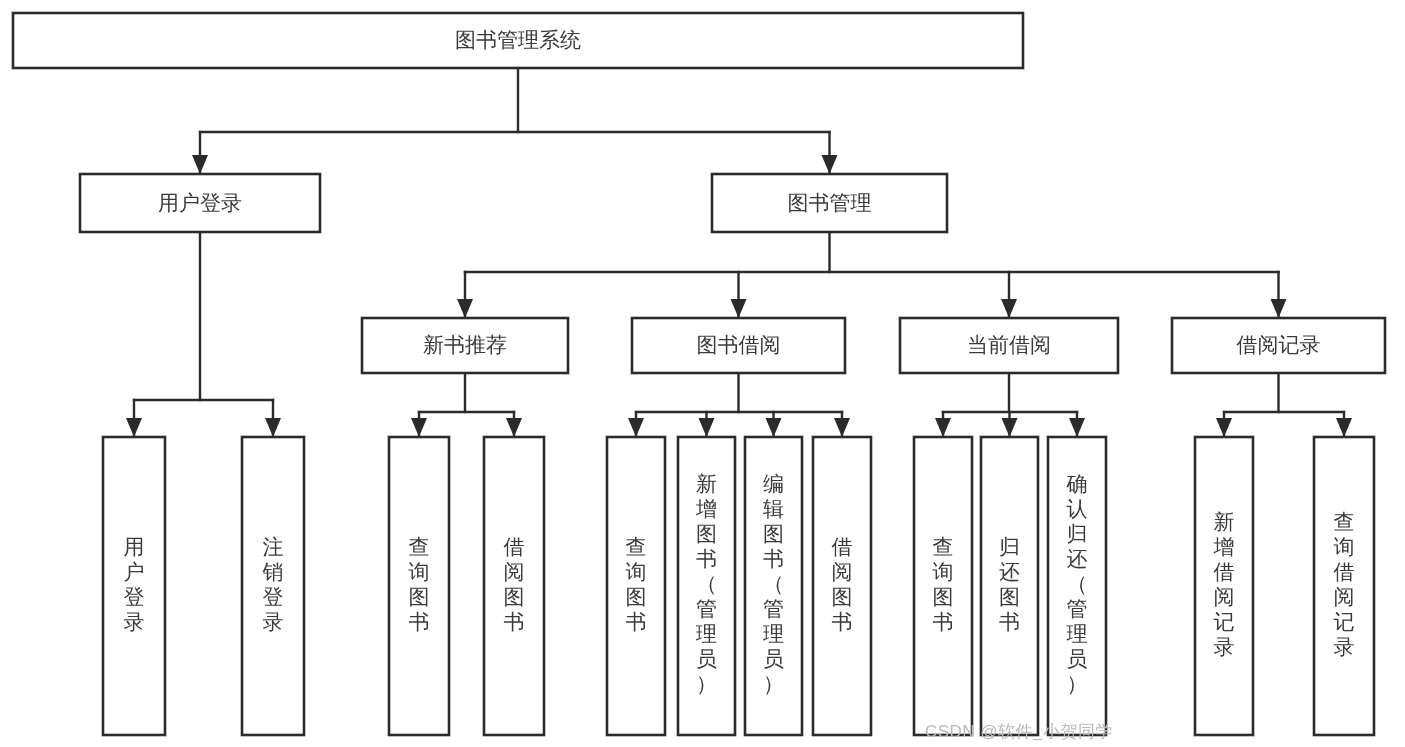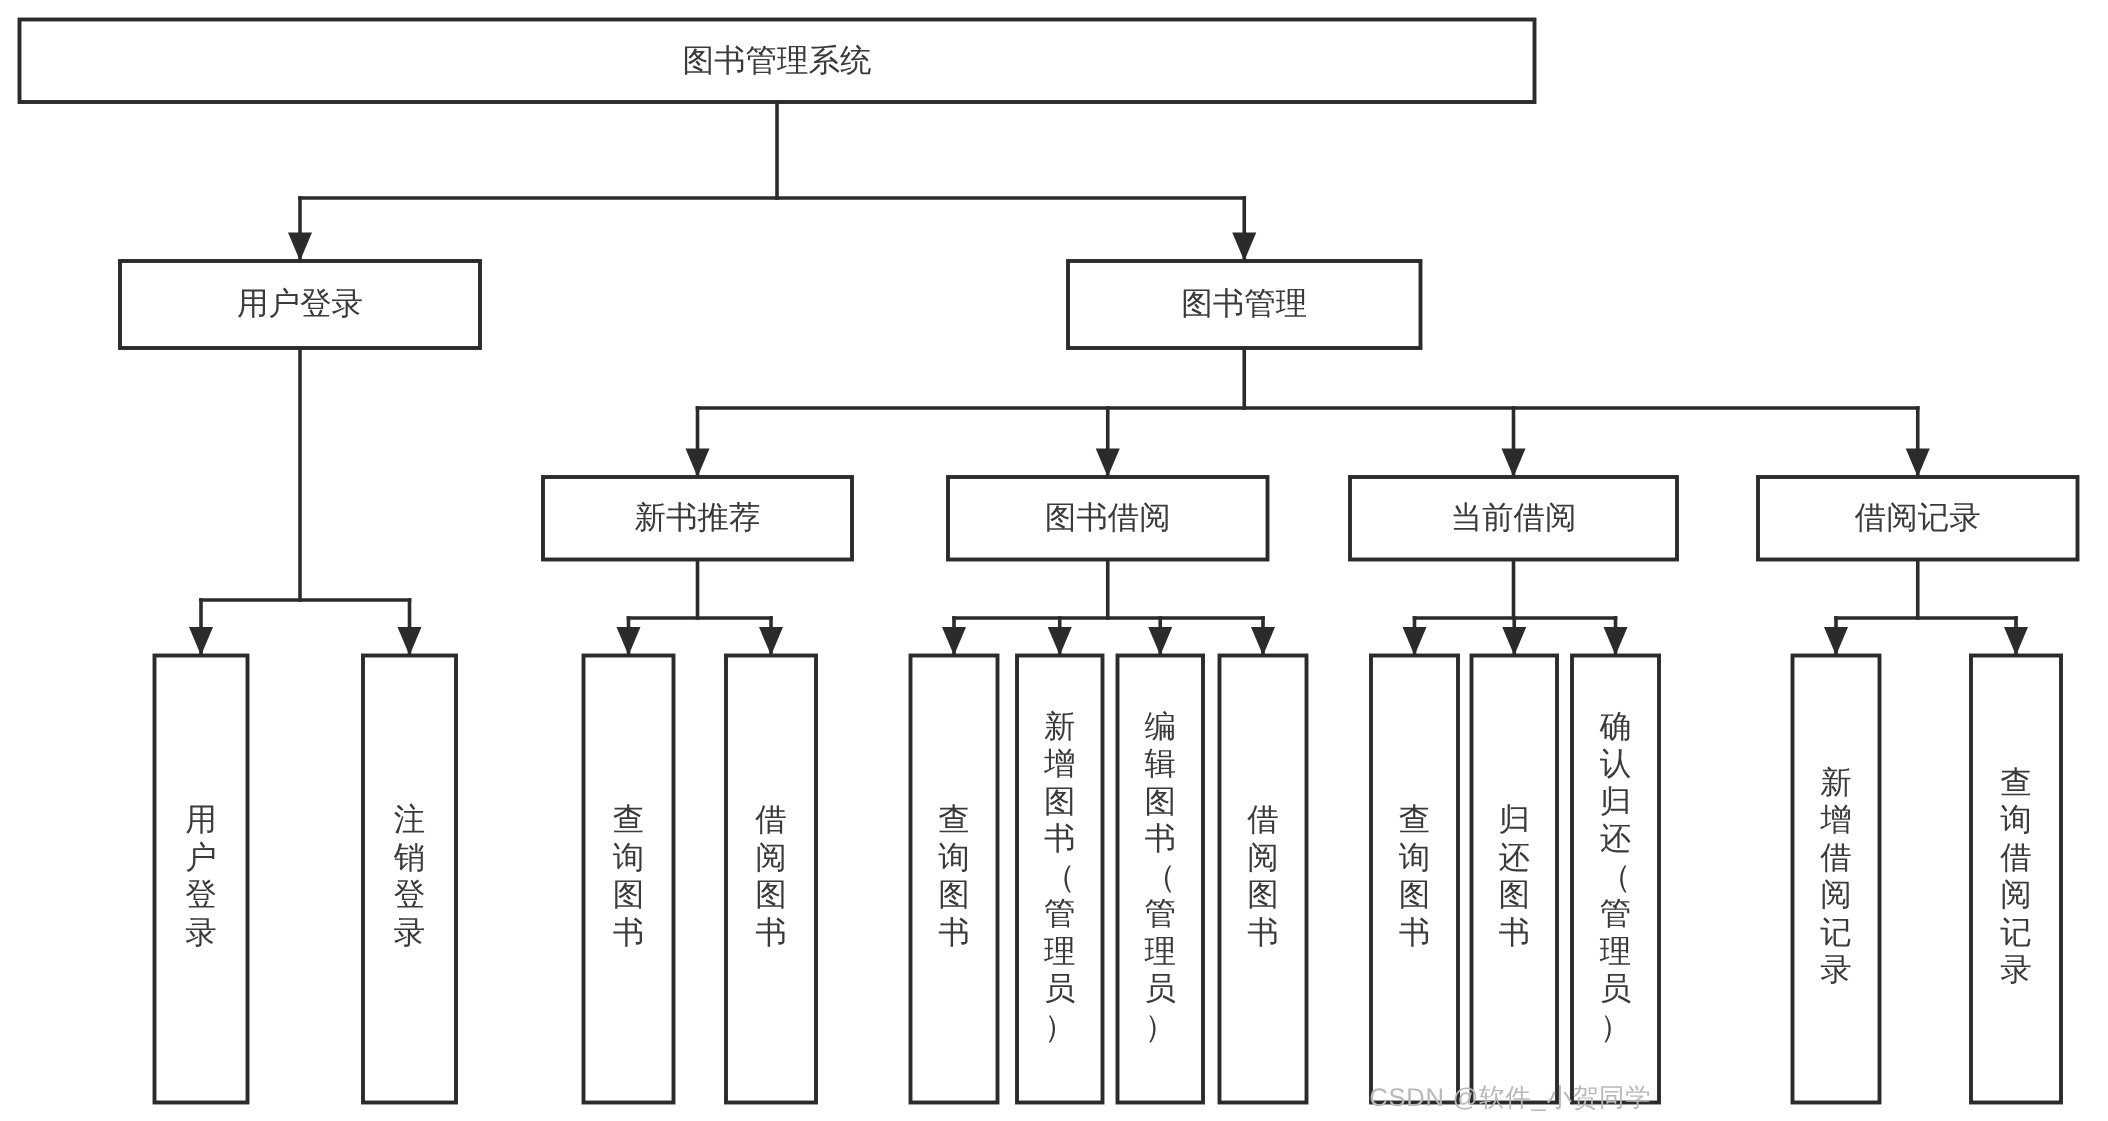--- a/index.html
+++ b/index.html
@@ -50,21 +50,21 @@
     dominant-baseline: middle;
   }
   .node-label-v {
     fill: #3a3a3a;
     font-family: "Liberation Sans", "DejaVu Sans", sans-serif;
     font-size: 21px;
     text-anchor: middle;
   }
   .watermark {
     position: absolute;
-    right: 20px;
+    right: 8px;
     bottom: 4px;
     font-family: "Liberation Sans", "DejaVu Sans", sans-serif;
     font-size: 17px;
     color: #b8b8b8;
     letter-spacing: 0.5px;
     white-space: nowrap;
     pointer-events: none;
     text-align: center;
   }
 </style>

